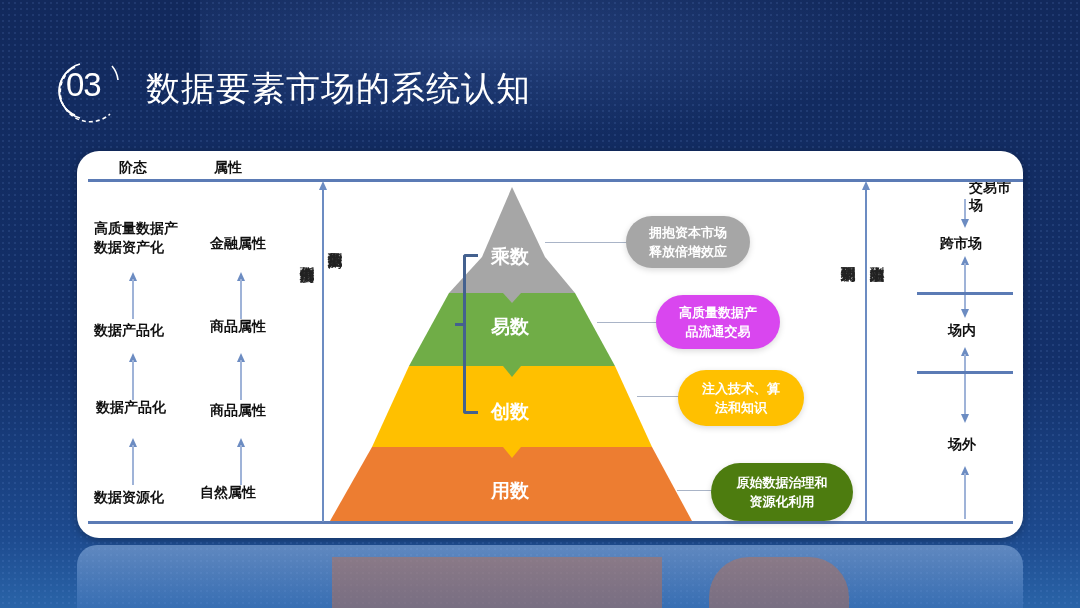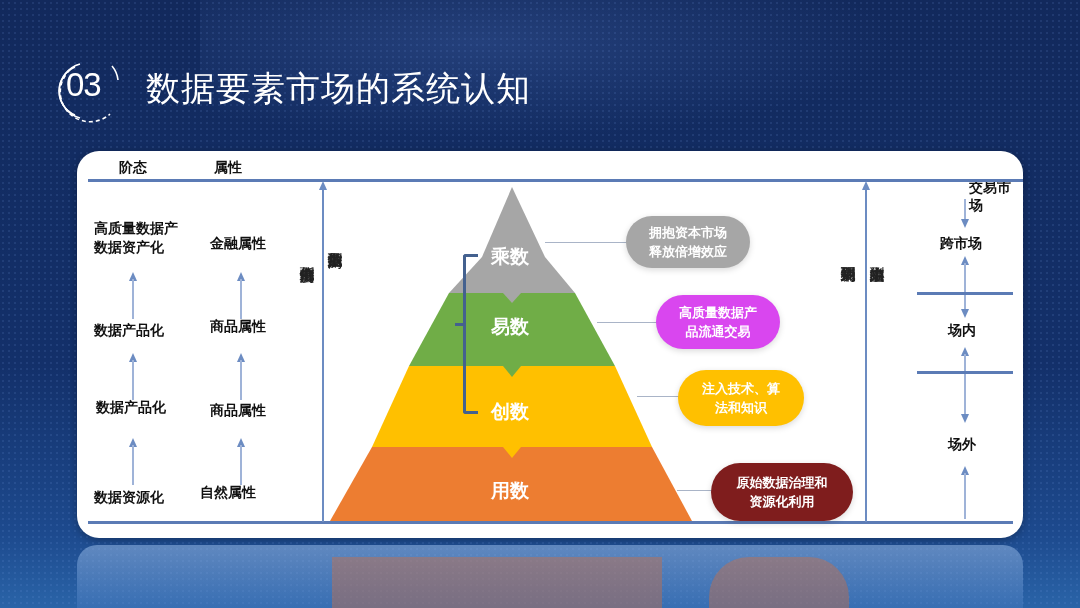--- a/index.html
+++ b/index.html
@@ -119,21 +119,21 @@
       </div>
   </div>
   <div class="conn" style="left:560px;top:245px;width:42px;"></div>
   <div class="pill" style="left:601px;top:219px;width:126px;height:56px;background:#ffc000;">
     <div>
         <div>注入技术、算</div>
         <div>法和知识</div>
       </div>
   </div>
   <div class="conn" style="left:600px;top:339px;width:36px;"></div>
-  <div class="pill" style="left:634px;top:312px;width:142px;height:58px;background:#7f1d1d;">
+  <div class="pill" style="left:634px;top:312px;width:142px;height:58px;background:#4d7c0f;">
     <div>
         <div>原始数据治理和</div>
         <div>资源化利用</div>
       </div>
   </div>
 
   <div class="abs vtxt" style="left:763px;top:104px;">规则约束从弱到强</div>
   <div class="arr-up" style="left:785px;top:30px;"></div>
   <div class="vline" style="left:788px;top:36px;height:335px;"></div>
   <div class="abs vtxt" style="left:792px;top:104px;">溢出效应由小到大</div>

